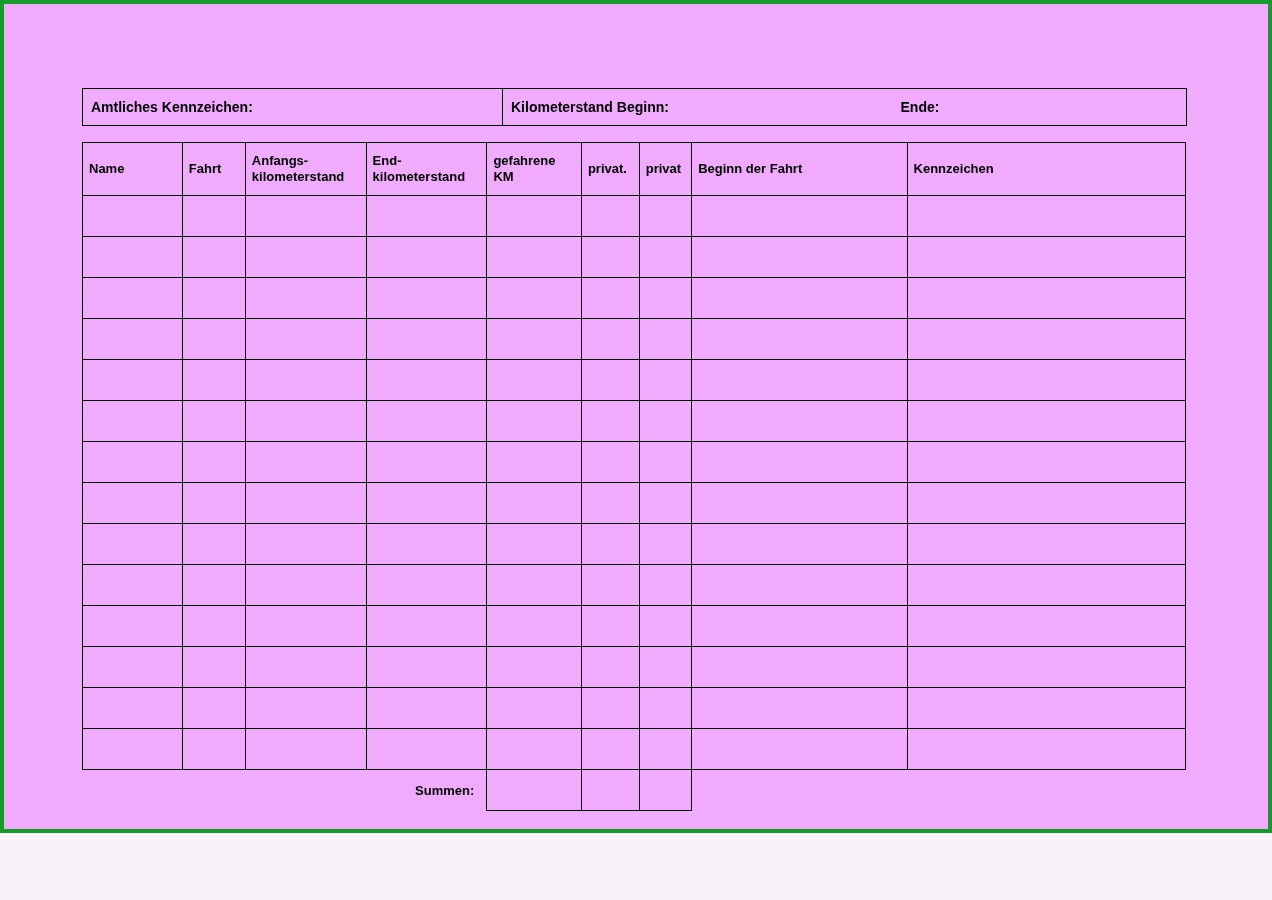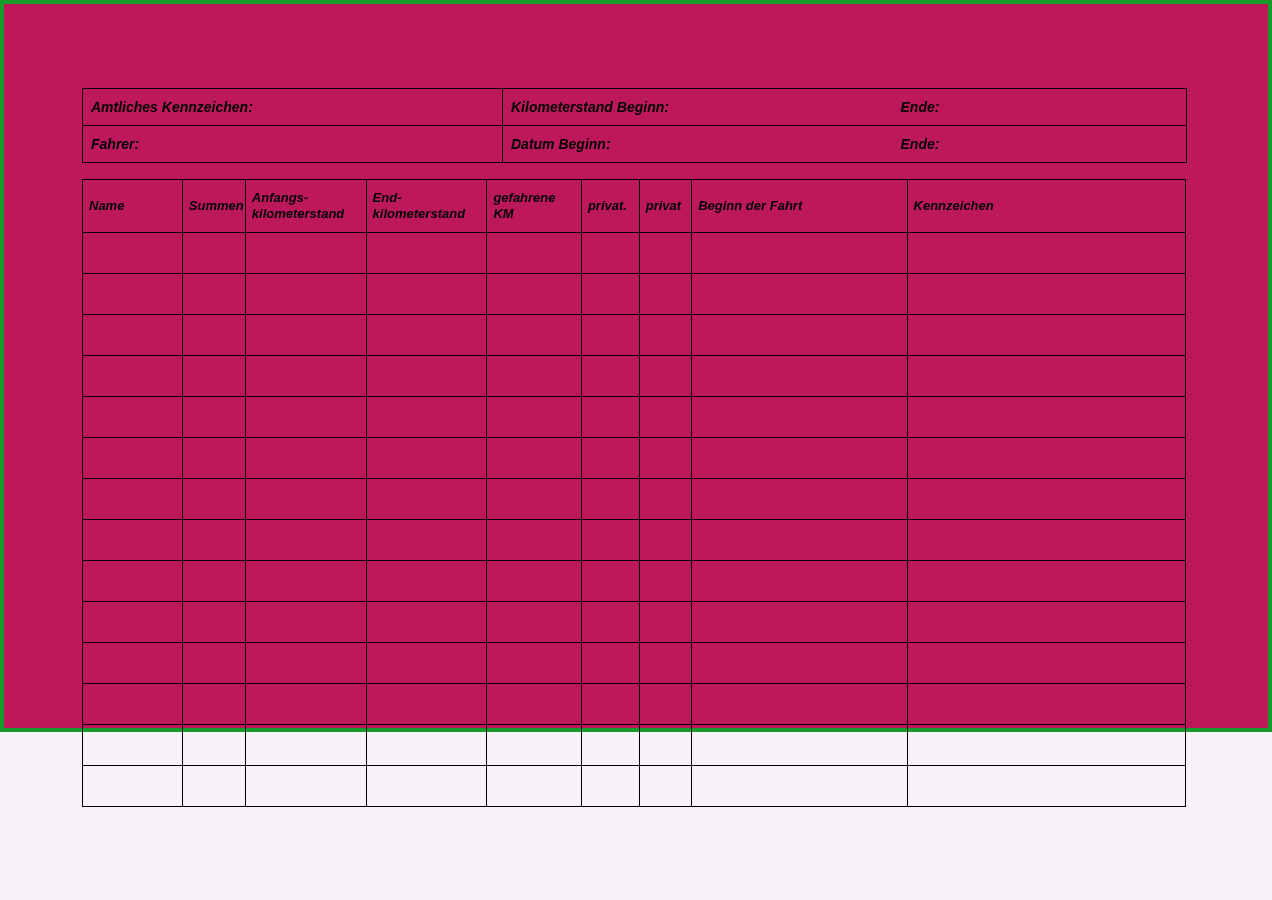--- a/index.html
+++ b/index.html
@@ -6,25 +6,24 @@
     margin: 0;
     padding: 0;
     width: 1272px;
     height: 900px;
     font-family: Arial, Helvetica, sans-serif;
     background: #f7f3f9;
   }
   .outer-frame {
     box-sizing: border-box;
     width: 1272px;
-    height: 732px;
+    height: 833px;
     border: 4px solid #179b2b;
-    background: #be185d;
+    background: #f0abfc;
     position: relative;
-    font-style: italic;
   }
   .page {
     position: absolute;
     left: 78px;
     top: 84px;
     width: 1104px;
   }
 
   
   table.info {
@@ -117,46 +116,41 @@
     <table class="info">
       <colgroup>
         <col class="col-a">
           <col class="col-b">
           <col class="col-c">
       </colgroup>
       <tbody>
           <tr>
         <td>Amtliches Kennzeichen:</td>
         <td class="no-right-border">Kilometerstand Beginn:</td>
-        <td class="no-left-border">Ende:</td>
-      </tr>
-      <tr>
-        <td>Fahrer:</td>
-        <td class="no-right-border">Datum Beginn:</td>
         <td class="no-left-border">Ende:</td>
       </tr>
     </tbody>
       </table>
 
     <table class="data">
       <colgroup>
         <col class="c-name">
           <col class="c-datum">
           <col class="c-anf">
         <col class="c-end">
           <col class="c-km">
           <col class="c-gesch">
         <col class="c-priv">
           <col class="c-zweck">
           <col class="c-route">
       </colgroup>
       <thead>
         <tr>
           <th>Name</th>
-          <th>Summen</th>
+          <th>Fahrt</th>
           <th style="white-space:pre-line;">Anfangs-
 kilometerstand</th>
           <th style="white-space:pre-line;">End-
 kilometerstand</th>
           <th>gefahrene KM</th>
           <th>privat.</th>
           <th>privat</th>
           <th>Beginn der Fahrt</th>
           <th>Kennzeichen</th>
         </tr>
@@ -313,15 +307,37 @@
             <td></td>
             <td></td>
             <td></td>
             <td></td>
             <td></td>
             <td></td>
           </tr>
         </tbody>
     </table>
 
+    <table class="sums">
+      <colgroup>
+        <col class="c-name">
+          <col class="c-datum">
+          <col class="c-anf">
+        <col class="c-end">
+          <col class="c-km">
+          <col class="c-gesch">
+        <col class="c-priv">
+          <col class="c-zweck">
+          <col class="c-route">
+      </colgroup>
+      <tbody>
+          <tr>
+        <td class="label" colspan="4">Summen:</td>
+        <td class="box"></td>
+        <td class="box"></td>
+        <td class="box"></td>
+        <td class="blank" colspan="2"></td>
+      </tr>
+    </tbody>
+      </table>
 
   </div>
 </div>
 
 </body></html>

